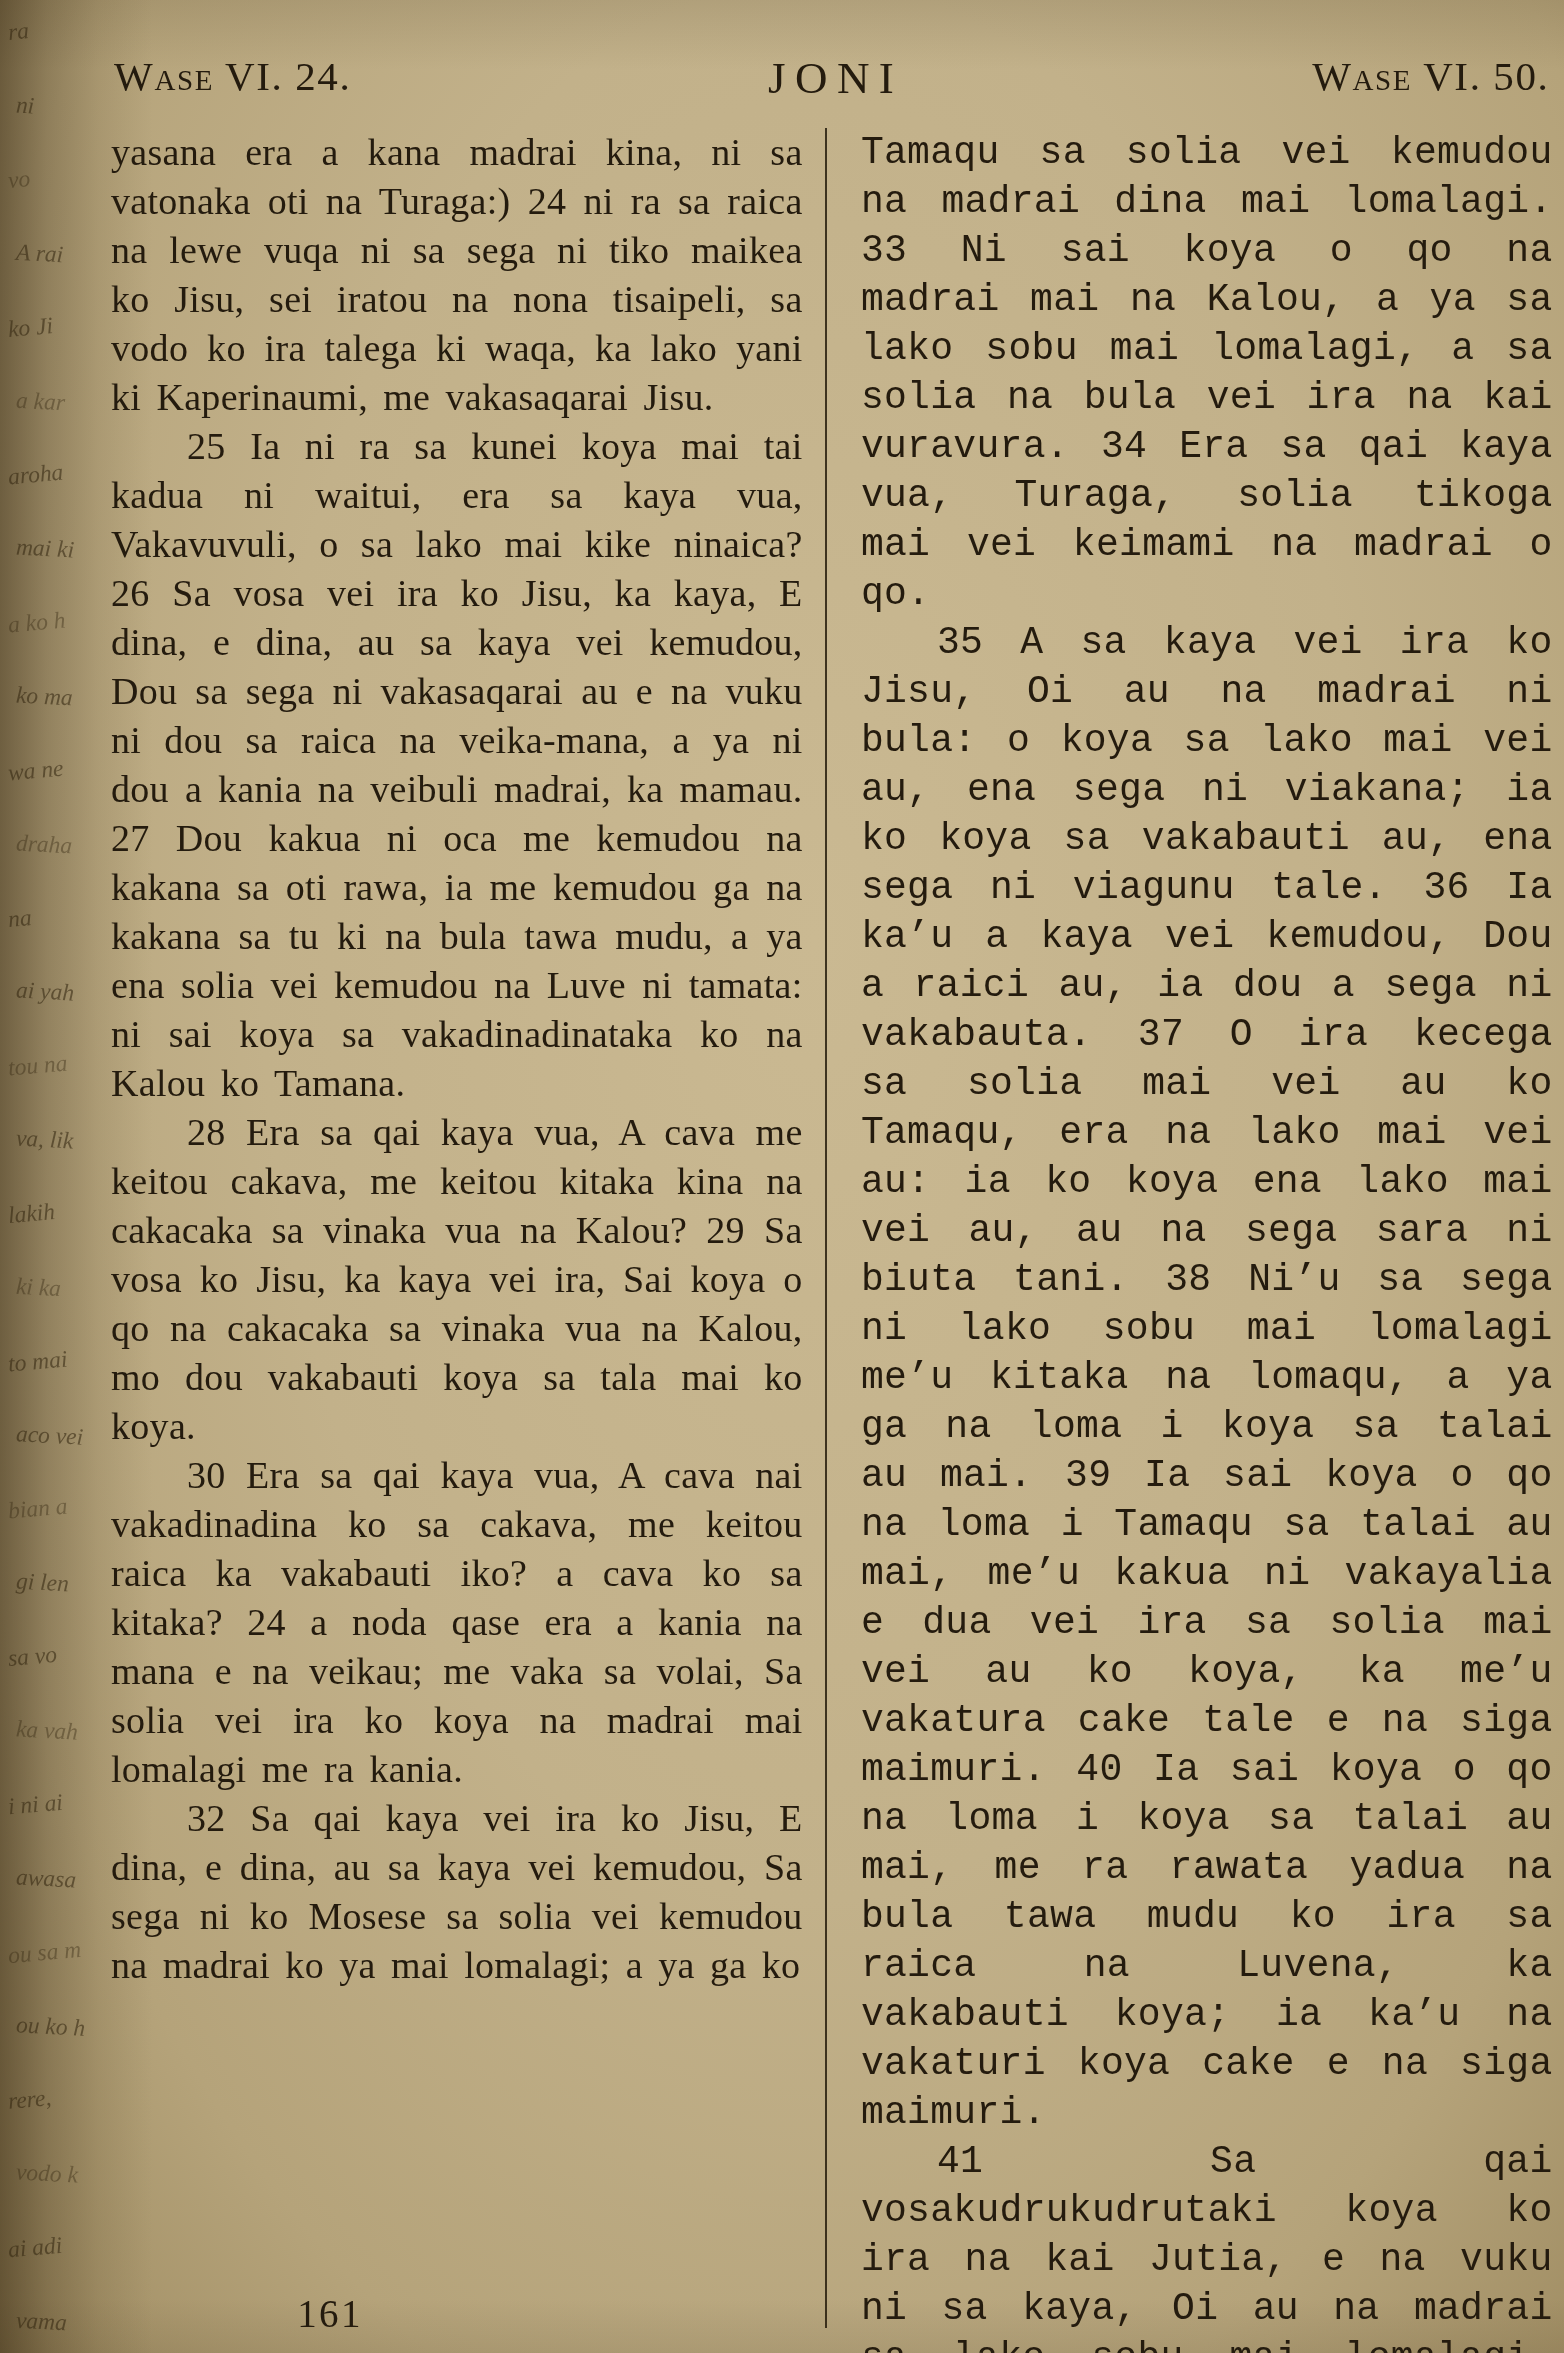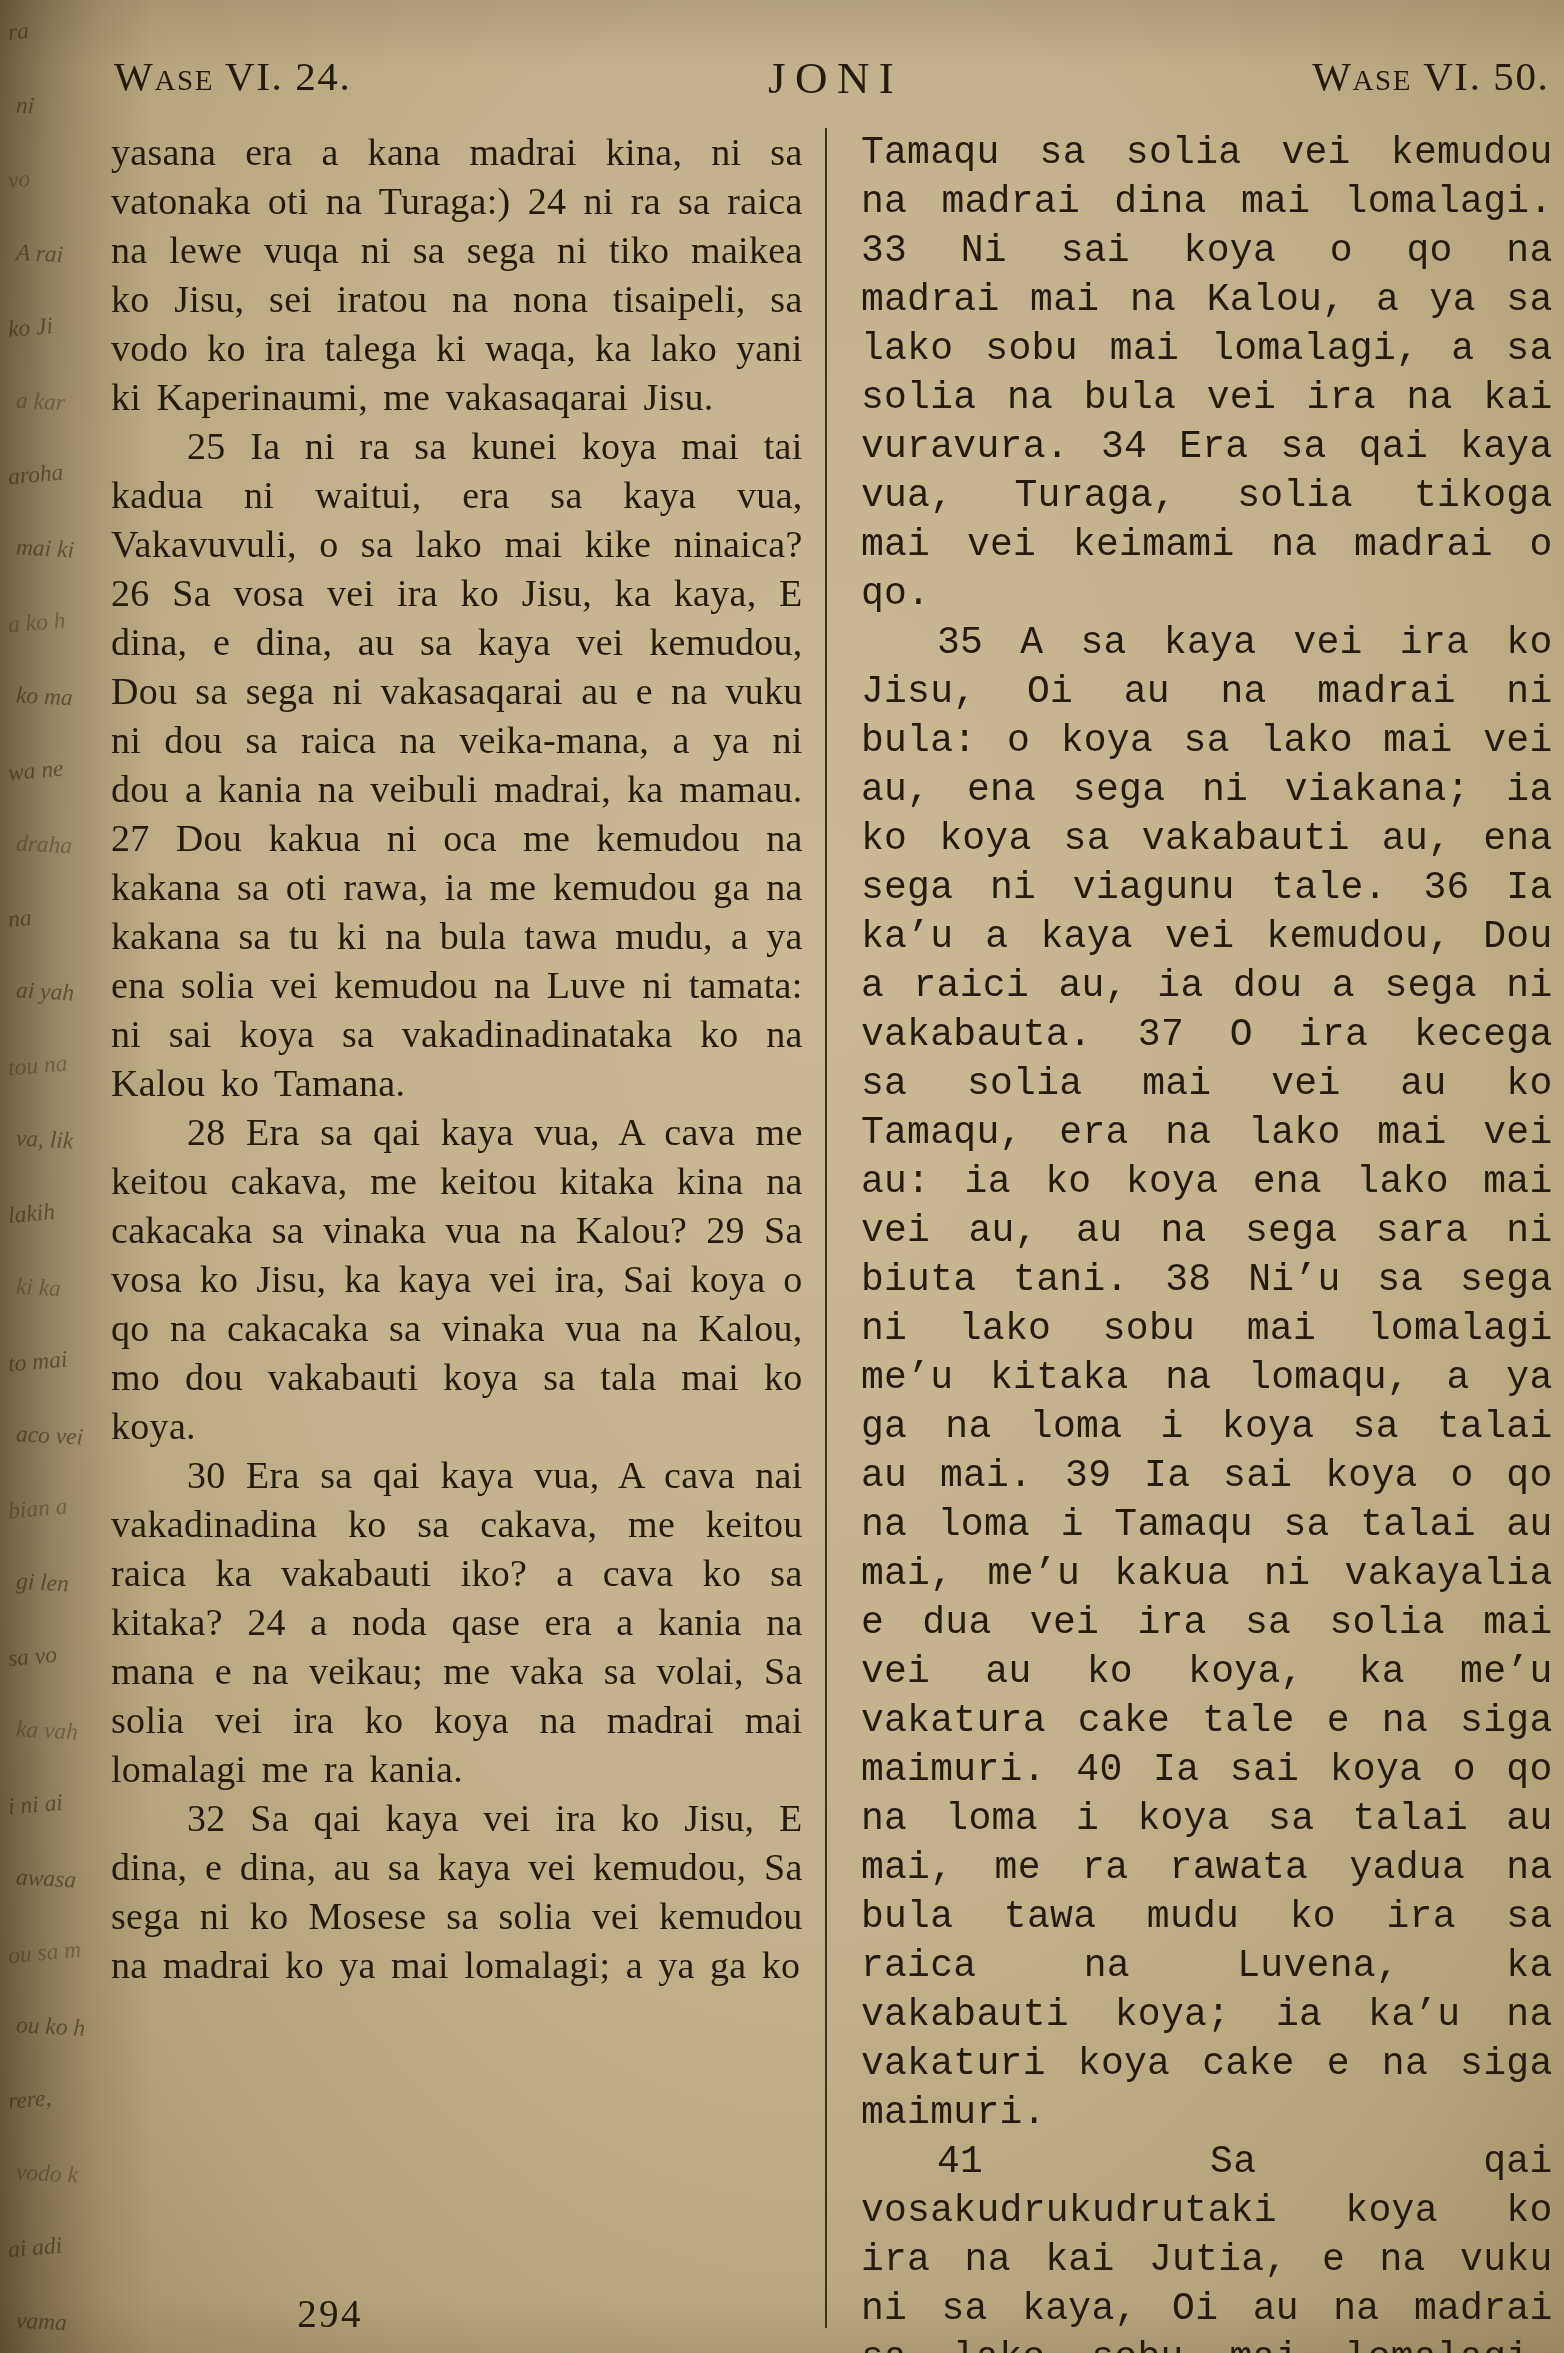--- a/index.html
+++ b/index.html
@@ -139,16 +139,16 @@
 
       <div class="col col-right">
         <p class="noindent">Tamaqu sa solia vei kemudou na madrai dina mai lomalagi. 33 Ni sai koya o qo na madrai mai na Kalou, a ya sa lako sobu mai lomalagi, a sa solia na bula vei ira na kai vuravura. 34 Era sa qai kaya vua, Turaga, solia tikoga mai vei keimami na madrai o qo.</p>
         <p>35 A sa kaya vei ira ko Jisu, Oi au na madrai ni bula: o koya sa lako mai vei au, ena sega ni viakana; ia ko koya sa vakabauti au, ena sega ni viagunu tale. 36 Ia ka’u a kaya vei kemudou, Dou a raici au, ia dou a sega ni vakabauta. 37 O ira kecega sa solia mai vei au ko Tamaqu, era na lako mai vei au: ia ko koya ena lako mai vei au, au na sega sara ni biuta tani. 38 Ni’u sa sega ni lako sobu mai lomalagi me’u kitaka na lomaqu, a ya ga na loma i koya sa talai au mai. 39 Ia sai koya o qo na loma i Tamaqu sa talai au mai, me’u kakua ni vakayalia e dua vei ira sa solia mai vei au ko koya, ka me’u vakatura cake tale e na siga maimuri. 40 Ia sai koya o qo na loma i koya sa talai au mai, me ra rawata yadua na bula tawa mudu ko ira sa raica na Luvena, ka vakabauti koya; ia ka’u na vakaturi koya cake e na siga maimuri.</p>
         <p>41 Sa qai vosakudrukudrutaki koya ko ira na kai Jutia, e na vuku ni sa kaya, Oi au na madrai sa lako sobu mai lomalagi. 23 A ra sa kaya, Sa sega li ni ko Jisu ko koya o qo, a luve i Josefa, a tamana kei na tinana eda kila? sa qai kaya vakacava mai ko koya, Au sa lako sobu mai lomalagi?</p>
       </div>
 
     </div>
   </div>
 
-  <div class="page-number">294</div>
+  <div class="page-number">161</div>
 
 </div>
 
 
 </body></html>

